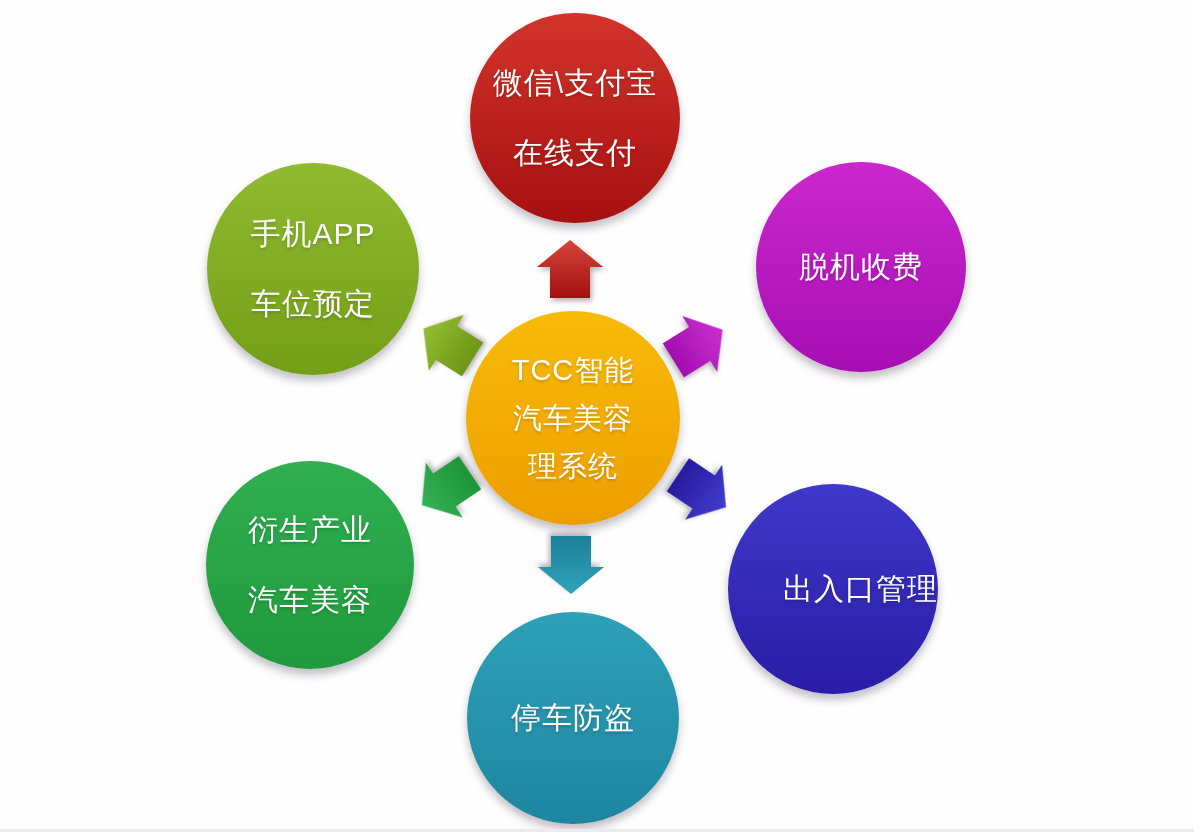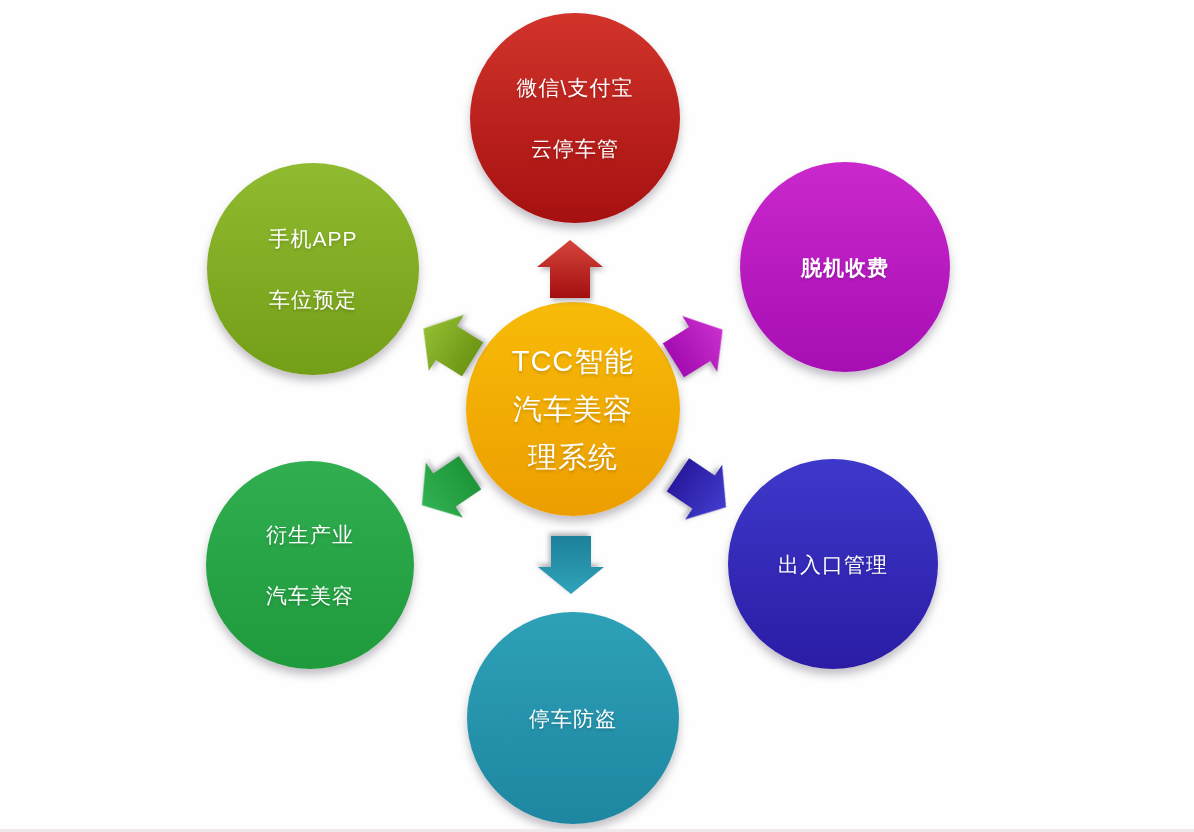--- a/index.html
+++ b/index.html
@@ -27,21 +27,21 @@
     color: #ffffff;
     text-align: center;
     letter-spacing: 1px;
     text-shadow: 0 2px 3px rgba(0,0,0,0.18);
   }
   .node .line {
     display: block;
     line-height: 1;
     white-space: nowrap;
   }
-  .node.satellite { font-size: 21px; gap: 40px; }
+  .node.satellite { font-size: 30px; gap: 40px; }
   .node.center-node { font-size: 29px; gap: 19px; }
   .arrow {
     position: absolute;
     width: 72px;
     height: 58px;
   }
   .arrow svg {
     display: block;
     overflow: visible;
     filter: drop-shadow(2px 3px 2.5px rgba(110, 104, 116, 0.5));
@@ -60,46 +60,46 @@
     background: #ede9ec;
   }
 </style>
 </head>
 <body style="background: rgb(254, 254, 254);">
 
 <div class="canvas">
 
   <div class="node satellite" style="left: 470px; top: 13px; width: 210px; height: 210px; --g1: #d2342b; --g2: #a51010;">
     <span class="line">微信\支付宝</span>
-    <span class="line">云停车管</span>
+    <span class="line">在线支付</span>
   </div>
 
-  <div class="node satellite" style="left: 740px; top: 162px; width: 210px; height: 210px; font-weight: bold; --g1: #ca28cc; --g2: #a60eb4;">
+  <div class="node satellite" style="left: 756px; top: 162px; width: 210px; height: 210px; --g1: #ca28cc; --g2: #a60eb4;">
     <span class="line">脱机收费</span>
   </div>
 
-  <div class="node satellite" style="left: 728px; top: 459px; width: 210px; height: 210px; --g1: #3e38ca; --g2: #2a1ca5;">
+  <div class="node satellite" style="left: 728px; top: 484px; width: 210px; height: 210px; align-items: flex-end; --g1: #3e38ca; --g2: #2a1ca5;">
     <span class="line">出入口管理</span>
   </div>
 
   <div class="node satellite" style="left: 467px; top: 612px; width: 212px; height: 212px; text-align: center; --g1: #2da1b7; --g2: #1e86a0;">
     <span class="line">停车防盗</span>
   </div>
 
   <div class="node satellite" style="left: 206px; top: 461px; width: 208px; height: 208px; --g1: #30ae50; --g2: #1f9a3c;">
     <span class="line">衍生产业</span>
     <span class="line">汽车美容</span>
   </div>
 
   <div class="node satellite" style="left: 207px; top: 163px; width: 212px; height: 212px; --g1: #90ba2f; --g2: #739e17;">
     <span class="line">手机APP</span>
     <span class="line">车位预定</span>
   </div>
 
-  <div class="node center-node" style="left: 466px; top: 302px; width: 214px; height: 214px; --g1: #f8bb08; --g2: #ec9e00;">
+  <div class="node center-node" style="left: 466px; top: 311px; width: 214px; height: 214px; --g1: #f8bb08; --g2: #ec9e00;">
     <span class="line">TCC智能</span>
     <span class="line">汽车美容</span>
     <span class="line">理系统</span>
   </div>
 
   <div class="arrow rot0" style="left: 534px; top: 240px; --g1: #d6453c; --g2: #a30f0f;">
     <svg width="72" height="58" viewBox="0 0 72 58">
       <defs>
           <linearGradient id="g-up" x1="0" y1="0" x2="0" y2="1">
         <stop offset="0" style="stop-color:var(--g1)"></stop>

